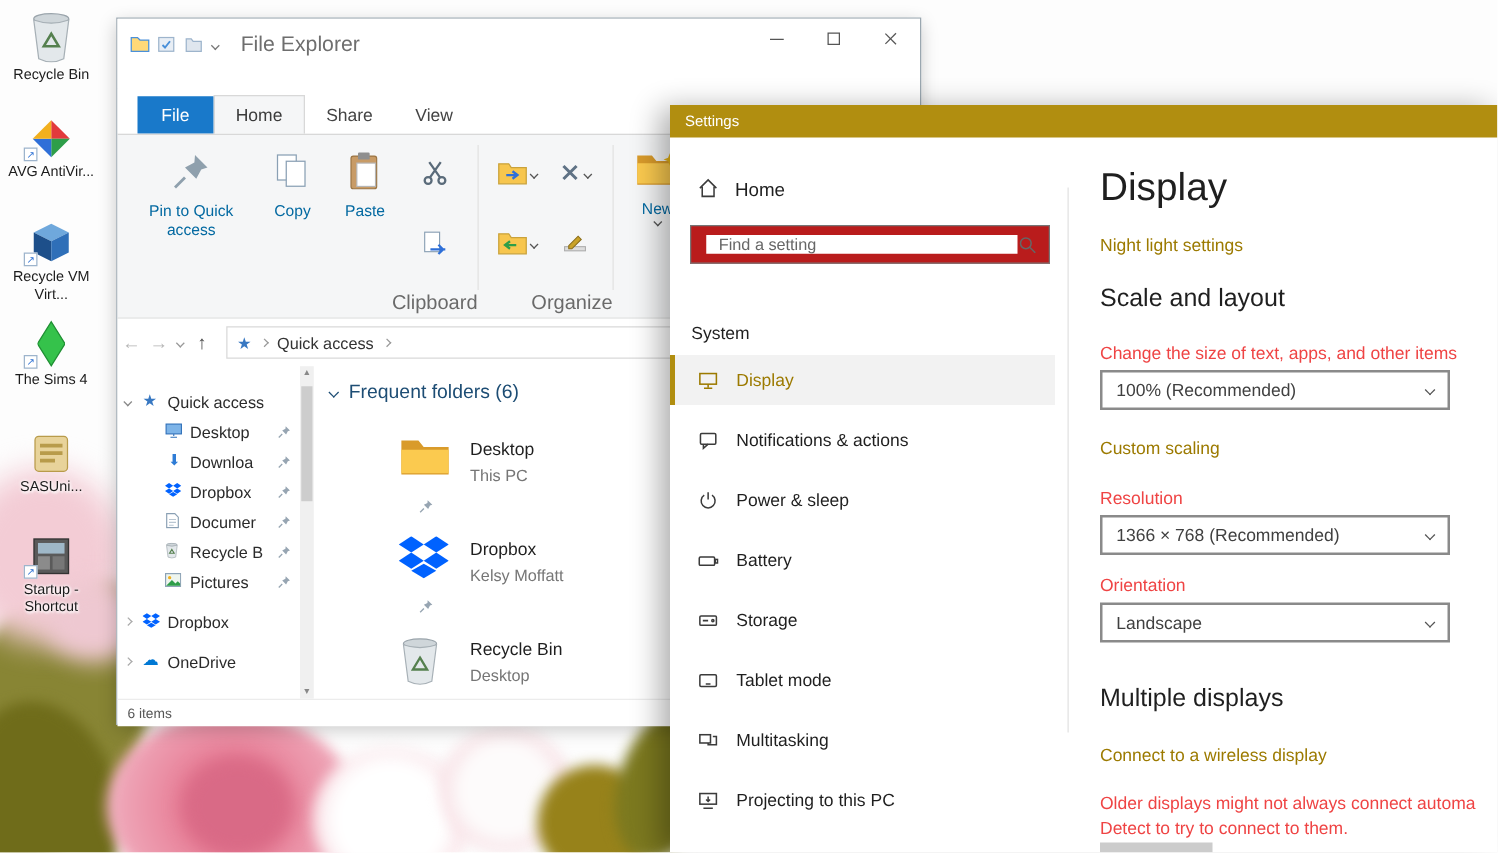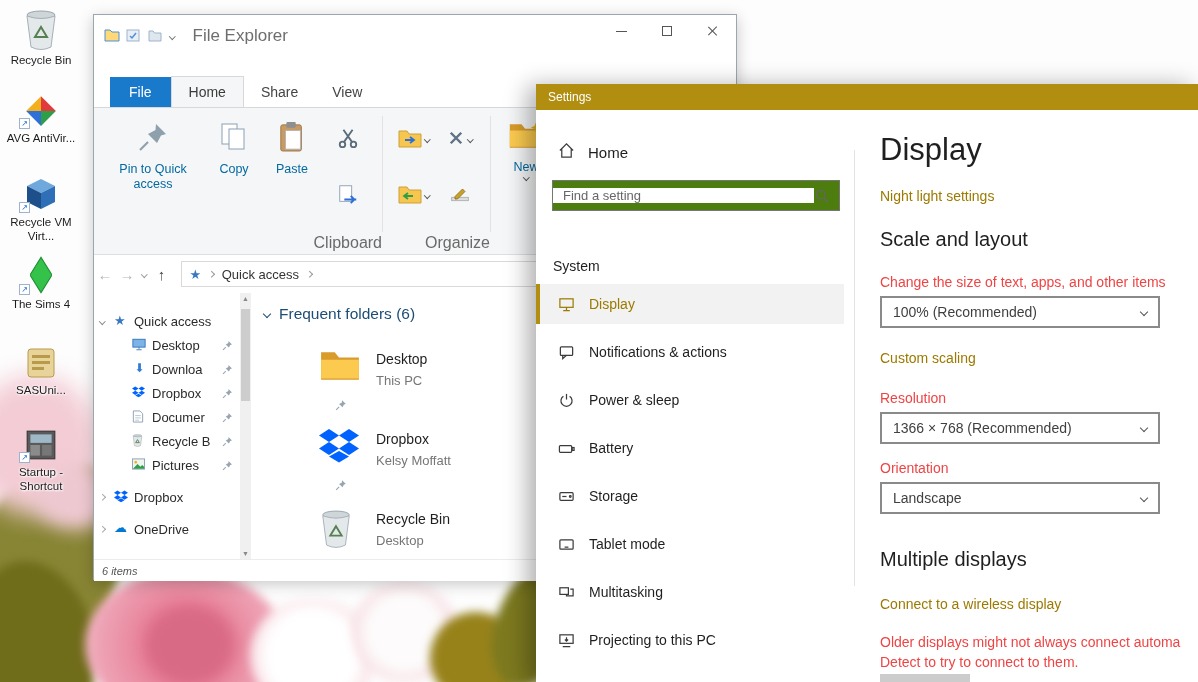--- a/index.html
+++ b/index.html
@@ -68,31 +68,31 @@
   .ex-scroll .sar { position:absolute; left:0; width:11px; text-align:center; }
 
   .ex-main { position:absolute; left:158px; top:0; right:0; height:100%; overflow:hidden; }
   .ff-header { position:absolute; left:12px; top:12px; display:flex; align-items:center; gap:9px; font-size:15.5px; color:#1d4d74; }
   .tile { position:absolute; left:67px; width:300px; height:72px; }
   .tile .ticon { position:absolute; left:0; top:0; width:42px; height:40px; }
   .tile .tname { position:absolute; left:57px; top:2px; font-size:14px; color:#1f1f1f; }
   .tile .tloc { position:absolute; left:57px; top:24px; font-size:13px; color:#767676; }
   .tile .tpin { position:absolute; left:16px; top:50px; width:12px; height:12px; }
 
-  .ex-status { position:absolute; left:0; top:544px; right:0; height:22px; border-top:1px solid #ececec; display:flex; align-items:center; padding-left:8px; font-size:11px; color:#555; background:#fff;font-style:italic; }
+  .ex-status { position:absolute; left:0; top:544px; right:0; height:22px; border-top:1px solid #ececec; display:flex; align-items:center; padding-left:8px; font-size:11px; color:#555; background:#fff; }
 
   
   .settings { position:absolute; left:536px; top:84px; width:662px; height:598px; background:#fff;
     box-shadow:-8px 2px 22px rgba(0,0,0,.32); z-index:3; }
   .st-titlebar { height:26px; background:var(--settings-titlebar,#b18e10); display:flex; align-items:center; padding-left:12px; }
   .st-title { color:#fff; font-size:12px; }
   .st-body { position:relative; height:572px; overflow:hidden; }
 
   .st-home { position:absolute; left:22px; top:32px; display:flex; align-items:center; gap:13px; font-size:15px; color:#1f1f1f; }
-  .st-search { position:absolute; left:16px; top:70px; width:288px; height:31px; border:1px solid #767676; display:flex; align-items:center; background:#4d7c0f; }
+  .st-search { position:absolute; left:16px; top:70px; width:288px; height:31px; border:1px solid #767676; display:flex; align-items:center; background:#b91c1c;padding-left:12px; }
   .st-search input { flex:1; border:none; outline:none; padding:0 10px; font-size:13px; color:#333; font-family:"Liberation Sans",sans-serif; }
   .st-search input::placeholder { color:#666; }
   .st-search .sicon { width:16px; height:16px; margin-right:9px; }
 
   .st-section { position:absolute; left:17px; top:148px; font-size:14px; color:#1f1f1f; }
   .st-item { position:absolute; left:0; width:308px; height:40px; display:flex; align-items:center; padding-left:22px; gap:14px; font-size:14px; color:#1f1f1f; }
   .st-item .iic { width:17px; height:17px; flex:0 0 17px; }
   .st-item.sel { color:var(--settings-link,#9c7a00); background:#f2f2f2; }
   .st-item.sel::before { content:""; position:absolute; left:0; top:0; width:4px; height:100%; background:var(--settings-titlebar,#b18e10); }
   .iic svg { stroke:#3b3b3b; fill:none; stroke-width:1.3; }

